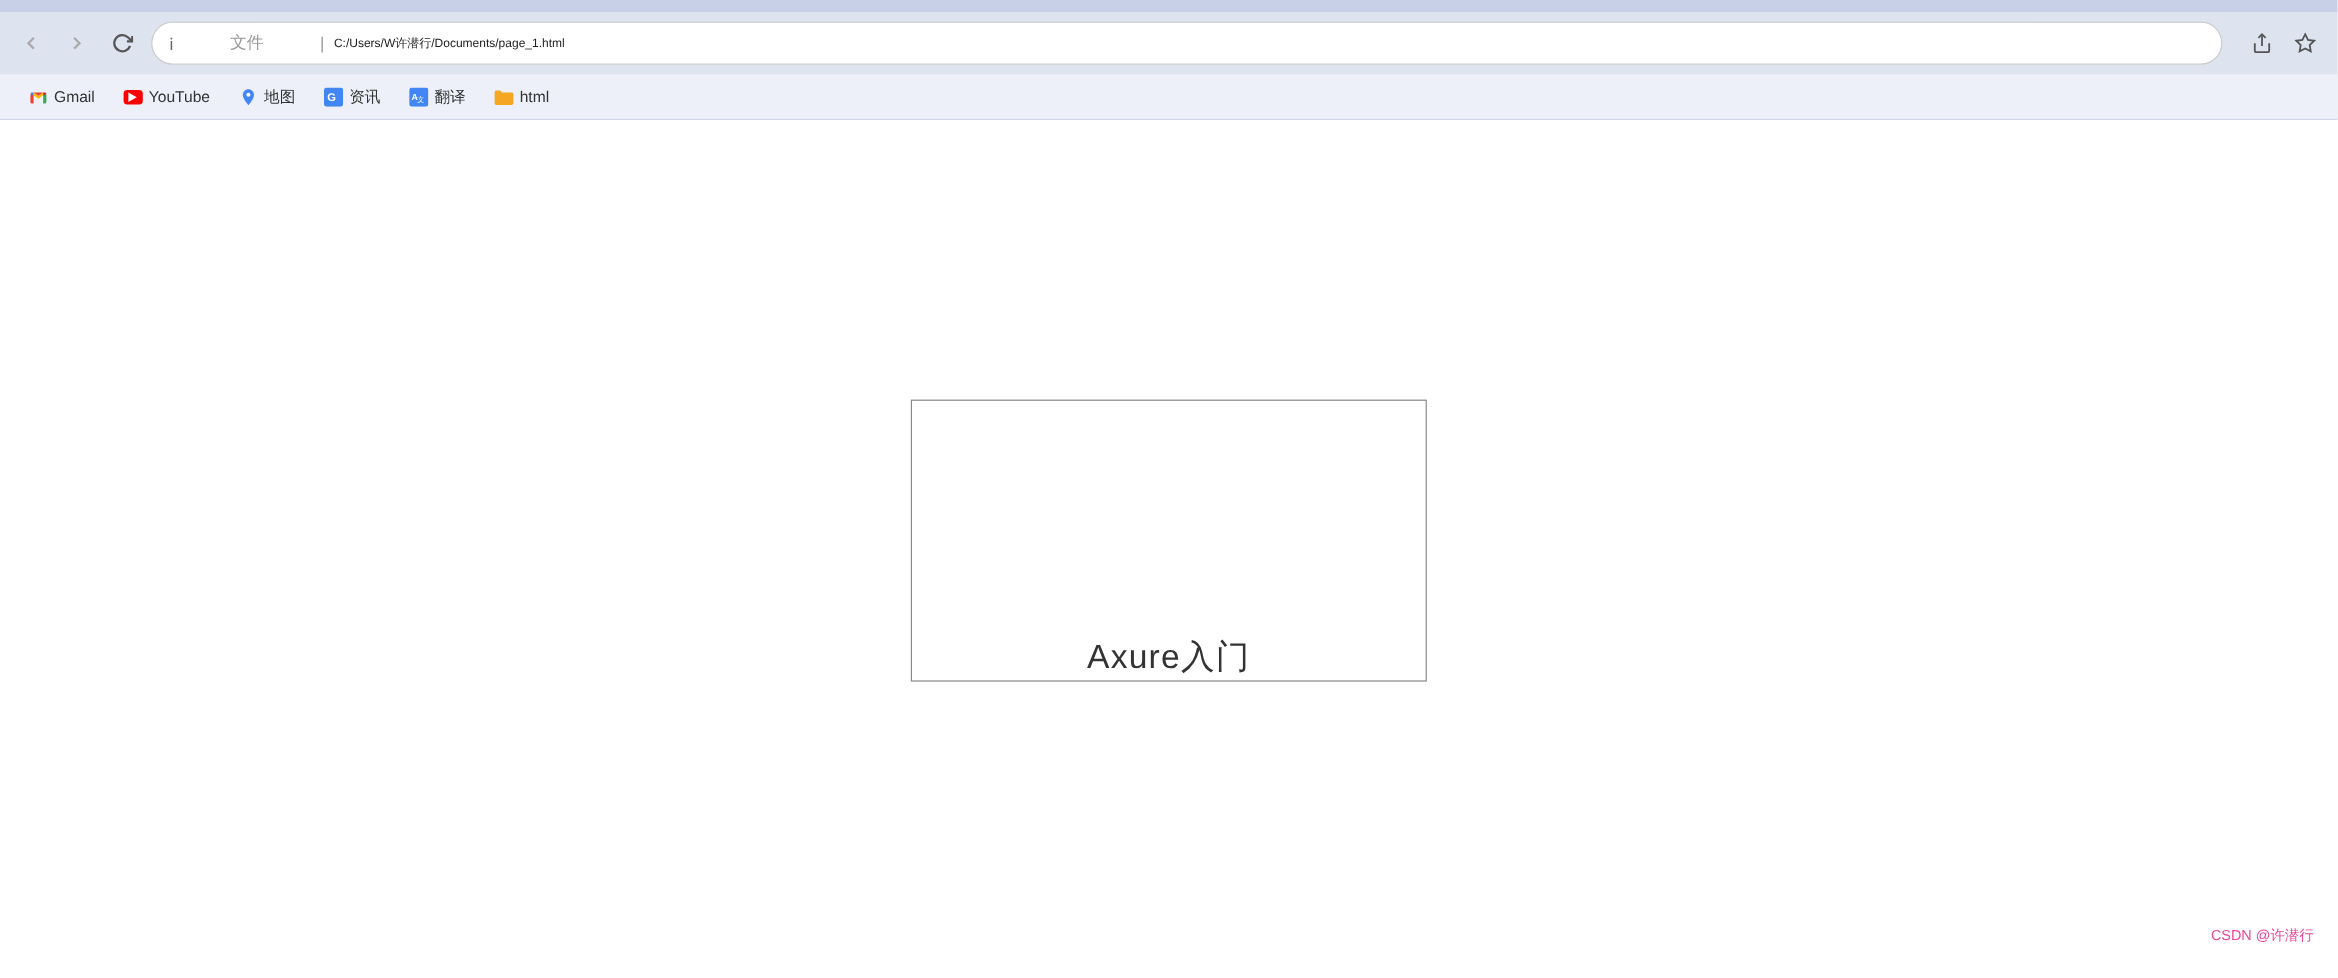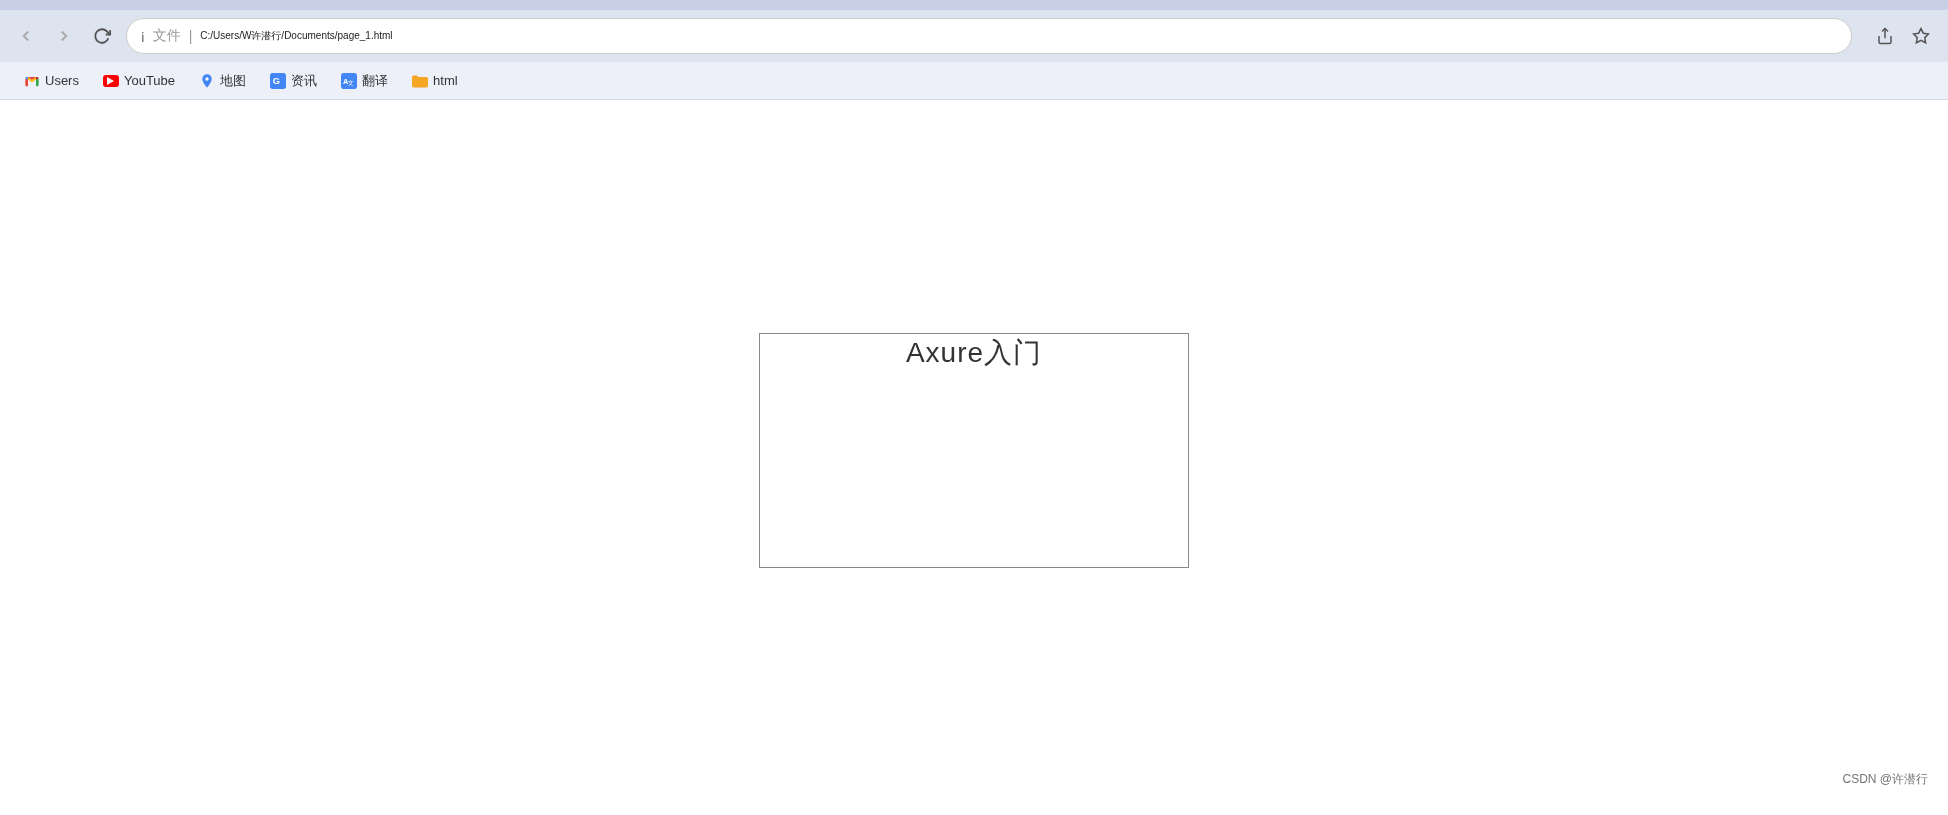--- a/index.html
+++ b/index.html
@@ -69,20 +69,21 @@
     }
 
     .address-info-icon {
       color: #666;
       font-size: 14px;
     }
 
     .address-separator {
       color: #999;
       font-size: 14px;
+      margin-left: 39px;
     }
 
     .address-text {
       font-size: 10px;
       color: #222;
       flex: 1;
     }
 
     .nav-right {
       display: flex;
@@ -174,38 +175,38 @@
       align-items: center;
       justify-content: center;
       position: relative;
     }
 
     .center-box {
       width: 430px;
       height: 235px;
       border: 1.5px solid #888;
       display: flex;
-      align-items: flex-start;
+      align-items: flex-end;
       justify-content: center;
       background: #fff;
     }
 
     .center-box-text {
       font-size: 28px;
       color: #333;
       font-weight: 300;
       letter-spacing: 1px;
     }
 
     .csdn-watermark {
       position: absolute;
       bottom: 12px;
       right: 20px;
       font-size: 12px;
-      color: #737373;
+      color: #ec4899;
     }
 
     
     .arrow-svg { width: 18px; height: 18px; }
   </style>
 </head>
 <body>
 
 <div class="browser-chrome">
 
@@ -261,21 +262,21 @@
       <span class="bookmark-favicon">
         <svg width="16" height="16" viewBox="0 0 24 24">
           <path fill="#EA4335" d="M6 18V9.6L3.4 7.8A2 2 0 0 0 2 9.6V18a2 2 0 0 0 2 2h2z"></path>
           <path fill="#34A853" d="M18 18V9.6l2.6-1.8A2 2 0 0 1 22 9.6V18a2 2 0 0 1-2 2h-2z"></path>
           <path fill="#FBBC05" d="M18 9.6V6l-6 4.2L6 6v3.6l6 4.2z"></path>
           <path fill="#4285F4" d="M2 7.8 6 10.2V6H4a2 2 0 0 0-2 1.8z"></path>
           <path fill="#C5221F" d="M22 7.8 18 10.2V6h2a2 2 0 0 1 2 1.8z"></path>
           <path fill="#EA4335" d="M6 6l6 4.2L18 6H6z"></path>
         </svg>
       </span>
-      <span>Users</span>
+      <span>Gmail</span>
     </div>
 
     <div class="bookmark-item">
       <span class="bookmark-favicon">
         <div class="youtube-icon-wrap">
           <div class="youtube-play"></div>
         </div>
       </span>
       <span>YouTube</span>
     </div>

